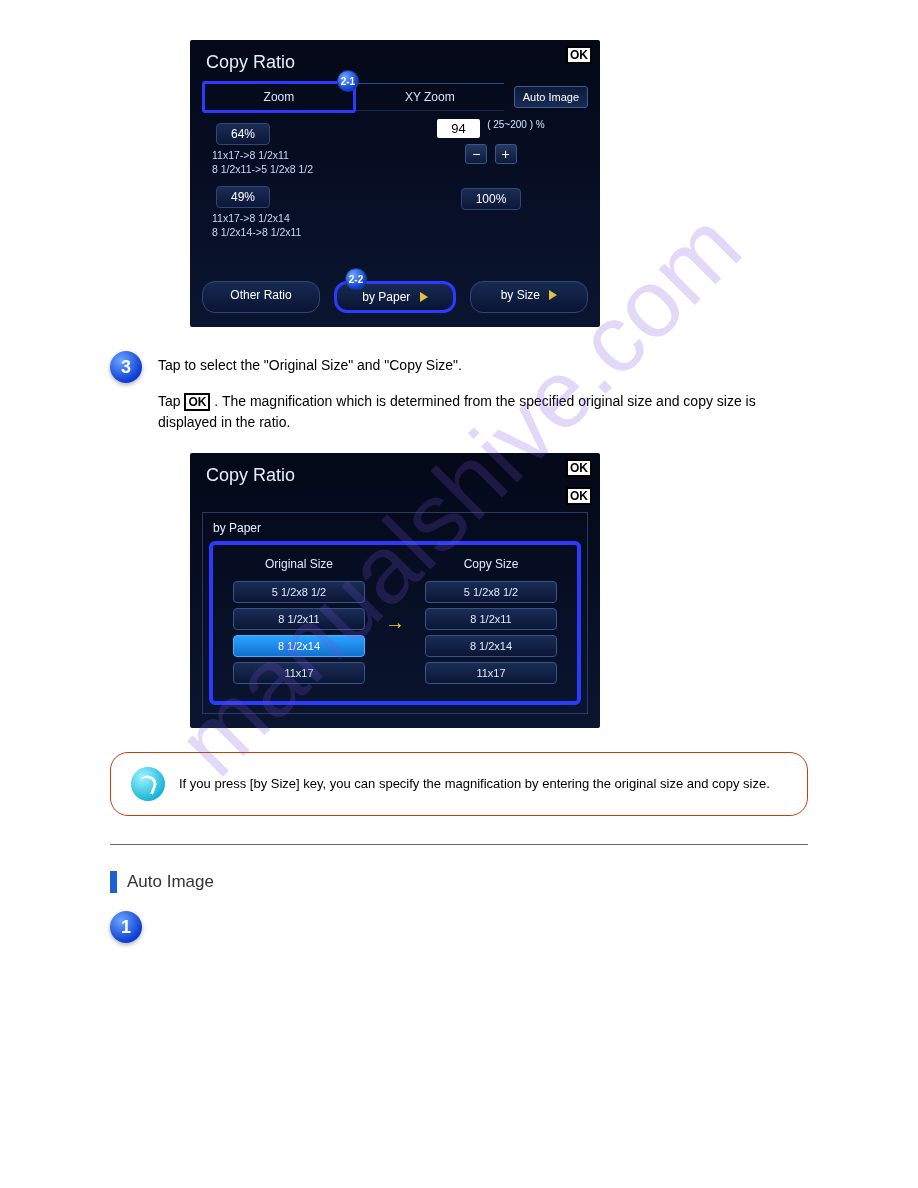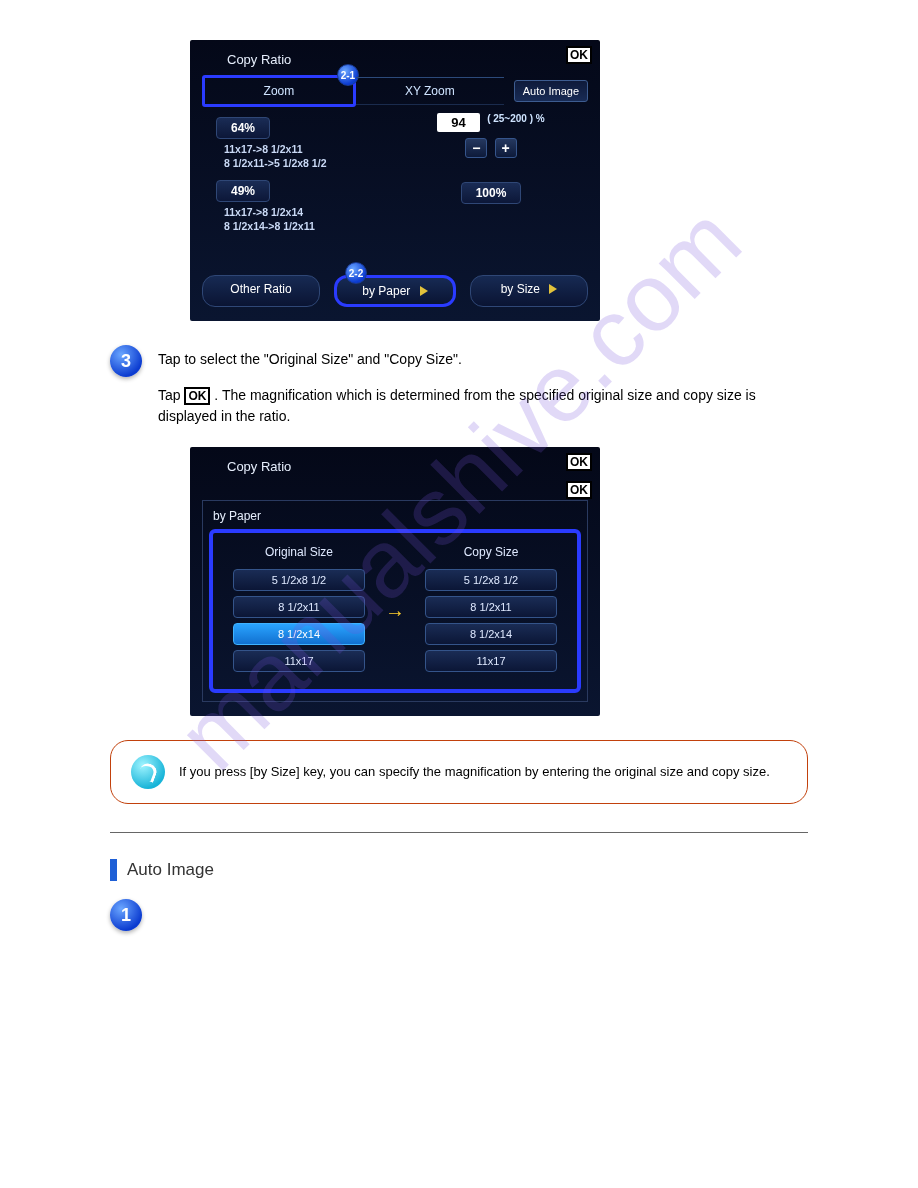--- a/index.html
+++ b/index.html
@@ -4,35 +4,35 @@
 <style>
   * { box-sizing: border-box; margin: 0; padding: 0; }
   body { font-family: Arial, sans-serif; background: #fff; width: 918px; margin: 0 auto; color: #000; font-size: 14px; position: relative; }
   .page { padding: 30px 110px 40px 110px; position: relative; }
 
   
   .watermark { position: absolute; left: 50%; top: 50%; transform: translate(-50%,-50%) rotate(-45deg); font-size: 96px; color: rgba(120,80,220,0.22); pointer-events: none; z-index: 100; font-weight: 300; white-space: nowrap; }
 
   
   .screen { background: linear-gradient(#040818,#0a1530); width: 410px; margin: 10px auto 24px 80px; border-radius: 2px; color: #fff; font-size: 12px; position: relative; padding: 8px 12px 14px; }
-  .screen-title { font-size: 13px; color: #e6eefc; padding: 4px 4px 8px; margin-left: 21px; }
+  .screen-title { font-size: 18px; color: #e6eefc; padding: 4px 4px 8px; }
   .ok-badge { position: absolute; right: 8px; top: 6px; background:#fff; color:#000; border:2px solid #000; font-weight:bold; font-size:12px; padding:0 2px; line-height:14px; }
   .ok-badge2 { position: absolute; right: 8px; top: 34px; background:#fff; color:#000; border:2px solid #000; font-weight:bold; font-size:12px; padding:0 2px; line-height:14px; }
 
   .tabs-row { display:flex; gap:0; align-items:center; margin-bottom:6px; }
   .tab { flex:1; text-align:center; padding:6px 0; font-size:12px; color:#cfe4ff; border-top:1px solid #2c4a7a; border-bottom:1px solid #1a2b4d; position:relative; }
   .tab.active-outline { border:3px solid #2a3bff; border-radius:3px; }
   .tab-auto { margin-left:10px; padding:4px 8px; border:1px solid #3d5c90; border-radius:3px; background:linear-gradient(#0e1a3a,#182b55); font-size:11px; }
 
   .marker { position:absolute; width:22px; height:22px; border-radius:50%; background:radial-gradient(circle at 35% 30%, #6aa6ff, #0b3bd0 70%); color:#fff; font-size:10px; font-weight:bold; text-align:center; line-height:22px; border:1px solid #1a3a90; }
 
-  .grid-main { display:flex; gap:10px; padding:0 6px;font-weight:bold; }
+  .grid-main { display:flex; gap:10px; padding:0 6px; }
   .col { flex:1; }
   .pill { display:inline-block; background:linear-gradient(#1a2c55,#0c1738); border:1px solid #2f4776; border-radius:4px; padding:3px 14px; color:#fff; font-size:12px; margin:4px 8px; }
-  .desc { color:#c9d9f5; font-size:10.5px; line-height:1.3; margin-left:16px; }
+  .desc { color:#c9d9f5; font-size:10.5px; line-height:1.3; margin-left:4px; }
 
   .center-col { text-align:center; }
   .value-box { background:#fff; color:#000; display:inline-block; padding:2px 14px; font-size:13px; border-radius:2px; }
   .range-label { display:inline-block; color:#cfe4ff; font-size:10px; margin-left:4px; vertical-align:top; }
   .pm-row { margin:6px 0; }
   .pm { display:inline-block; width:22px; height:20px; background:linear-gradient(#25385f,#0d1a3a); border:1px solid #35558c; border-radius:3px; color:#fff; text-align:center; line-height:18px; font-size:14px; margin:0 2px; }
 
   .bottom-row { display:flex; gap:14px; margin-top:10px; }
   .bottom-btn { flex:1; text-align:center; padding:6px 16px; border:1px solid #2f4776; border-radius:13px; background:linear-gradient(#172a53,#0a1433); font-size:12px; color:#fff; position:relative;margin-top:31px; }
   .bottom-btn.outlined { border:3px solid #2a3bff; }

